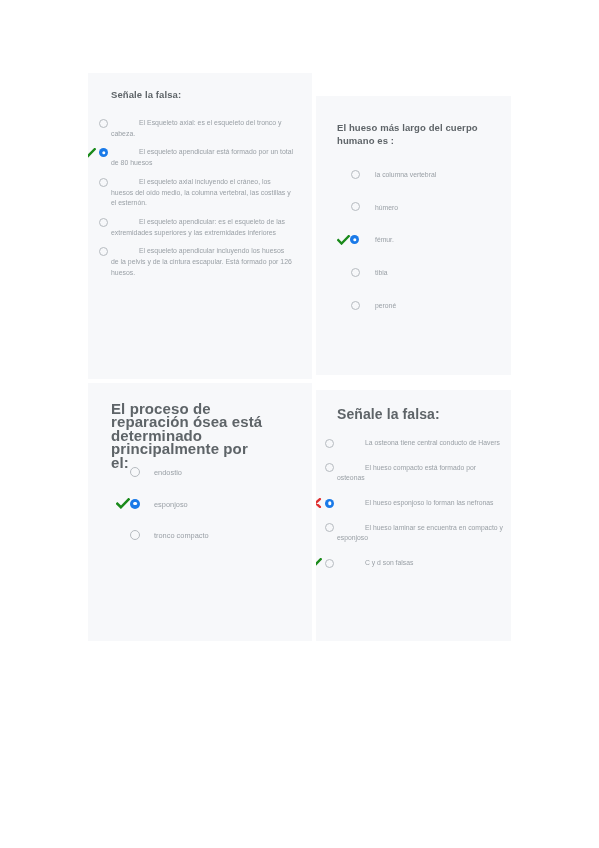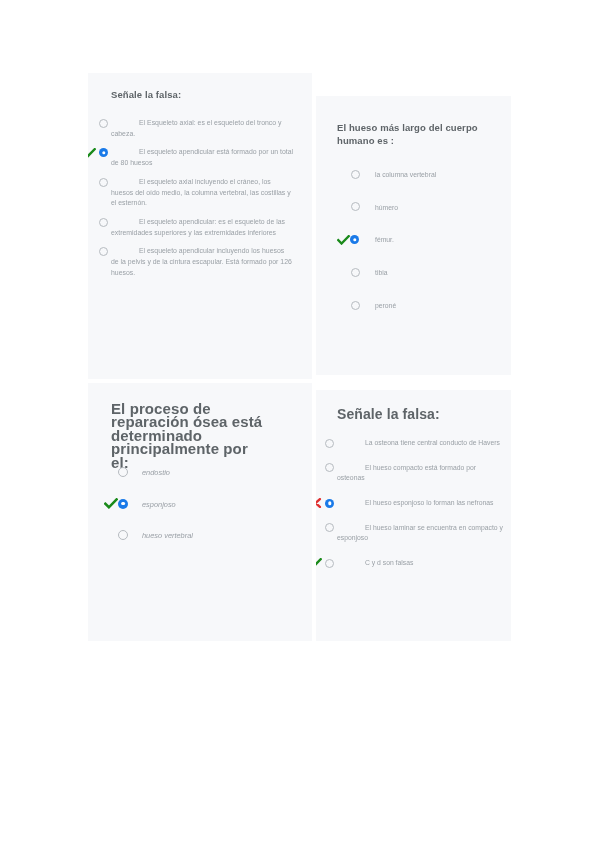--- a/index.html
+++ b/index.html
@@ -108,21 +108,21 @@
   }
   #card-2 .radio { width: 9px; height: 9px; margin-right: 5px; }
   #card-2 .lead { display: inline-block; width: 38px; }
   #card-2 .mark svg { width: 13px; height: 10px; }
 
   
   #card-3 {
     left: 88px; top: 383px; width: 224px; height: 258px;
   }
   #card-3 .card-title { position: absolute; left: 23px; top: 19px; width: 155px; font-size: 15px; line-height: 13.4px; }
-  #card-3 .options { position: absolute; left: 16px; top: 83px; width: 180px; font-style: italic; }
+  #card-3 .options { position: absolute; left: 28px; top: 83px; width: 180px; }
   #card-3 .option {
     font-size: 7.4px; line-height: 11px; margin-bottom: 20px;
     white-space: nowrap;
   }
   #card-3 .radio { width: 10px; height: 10px; margin-right: 7px; }
   #card-3 .lead { display: inline-block; width: 38px; }
   #card-3 .mark svg { width: 14px; height: 11px; }
 
   
   #card-4 {
@@ -174,21 +174,21 @@
       </div>
   </div>
 
   <div class="card" id="card-3">
     <div class="card-title">El proceso de reparación ósea está determinado principalmente por el:</div>
     <div class="options">
         <div class="option"><span class="lead"><span class="mark-spacer" style="width: 14px;"></span><span class="radio empty"></span></span><span class="opt-text">endostio</span></div>
         <div class="option"><span class="lead"><span class="mark"><svg viewBox="0 0 16 12">
                 <path d="M1.5 6.2 L5.6 10.3 L14.4 1.3" stroke="#1a8a1a" stroke-width="2.9" fill="none" stroke-linecap="square"></path>
               </svg></span><span class="radio filled"></span></span><span class="opt-text">esponjoso</span></div>
-        <div class="option"><span class="lead"><span class="mark-spacer" style="width: 14px;"></span><span class="radio empty"></span></span><span class="opt-text">hueso vertebral</span></div>
+        <div class="option"><span class="lead"><span class="mark-spacer" style="width: 14px;"></span><span class="radio empty"></span></span><span class="opt-text">tronco compacto</span></div>
       </div>
   </div>
 
   <div class="card" id="card-4">
     <div class="card-title">Señale la falsa:</div>
     <div class="options">
         <div class="option"><span class="lead"><span class="mark-spacer" style="width: 13px;"></span><span class="radio empty" style="margin-left: 3px; margin-right: 0px;"></span></span><span class="opt-text">La osteona tiene central conducto de Havers</span></div>
         <div class="option"><span class="lead"><span class="mark-spacer" style="width: 13px;"></span><span class="radio empty" style="margin-left: 3px; margin-right: 0px;"></span></span><span class="opt-text">El hueso compacto está formado por osteonas</span></div>
         <div class="option"><span class="lead"><span class="mark"><svg viewBox="0 0 16 12">
                 <path d="M2.6 1.2 L13.4 10.8 M13.4 1.2 L2.6 10.8" stroke="#e03030" stroke-width="2.9" fill="none" stroke-linecap="round"></path>

